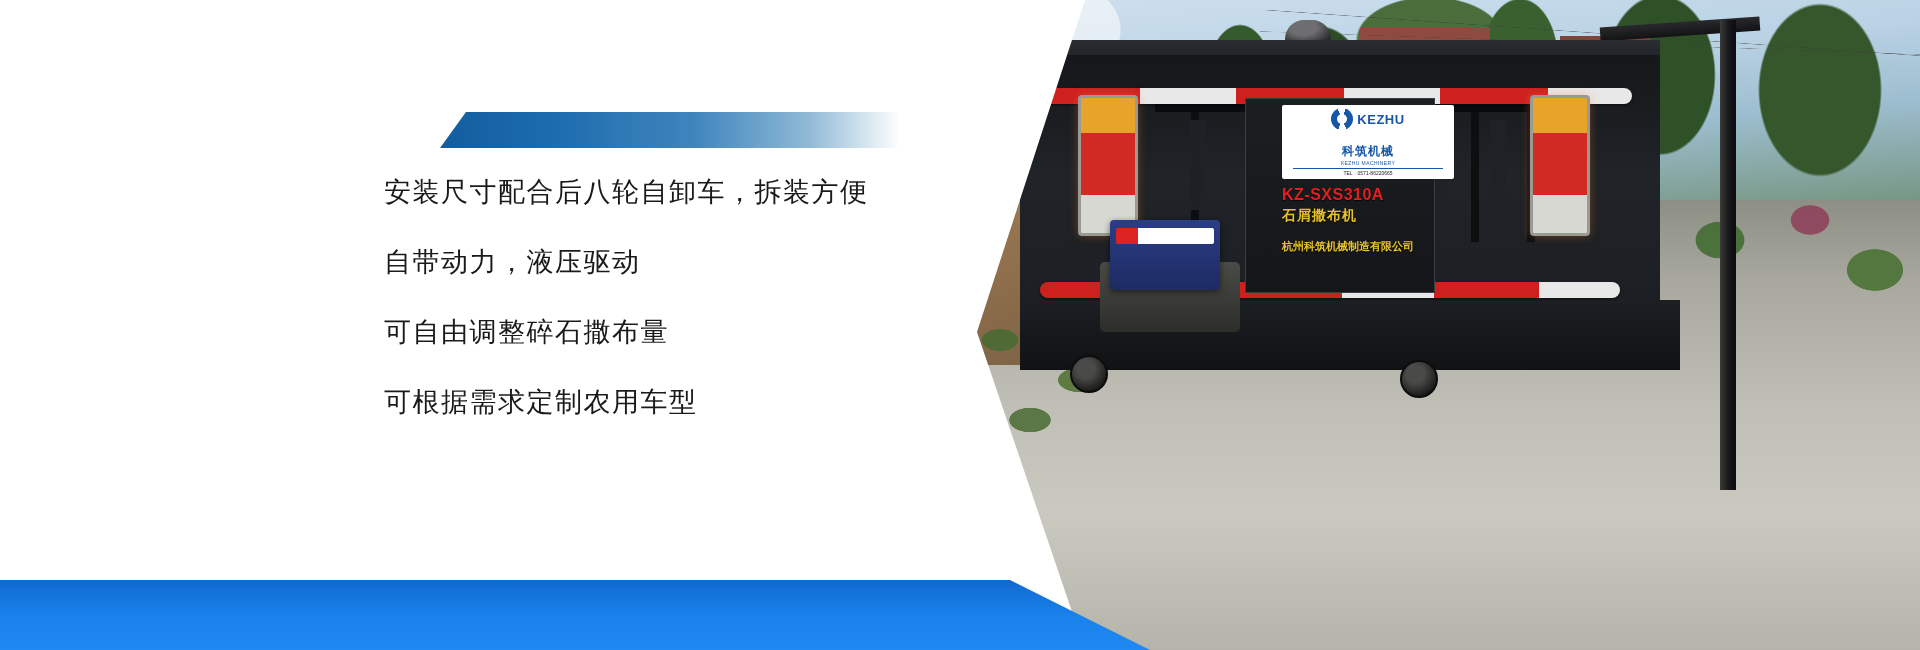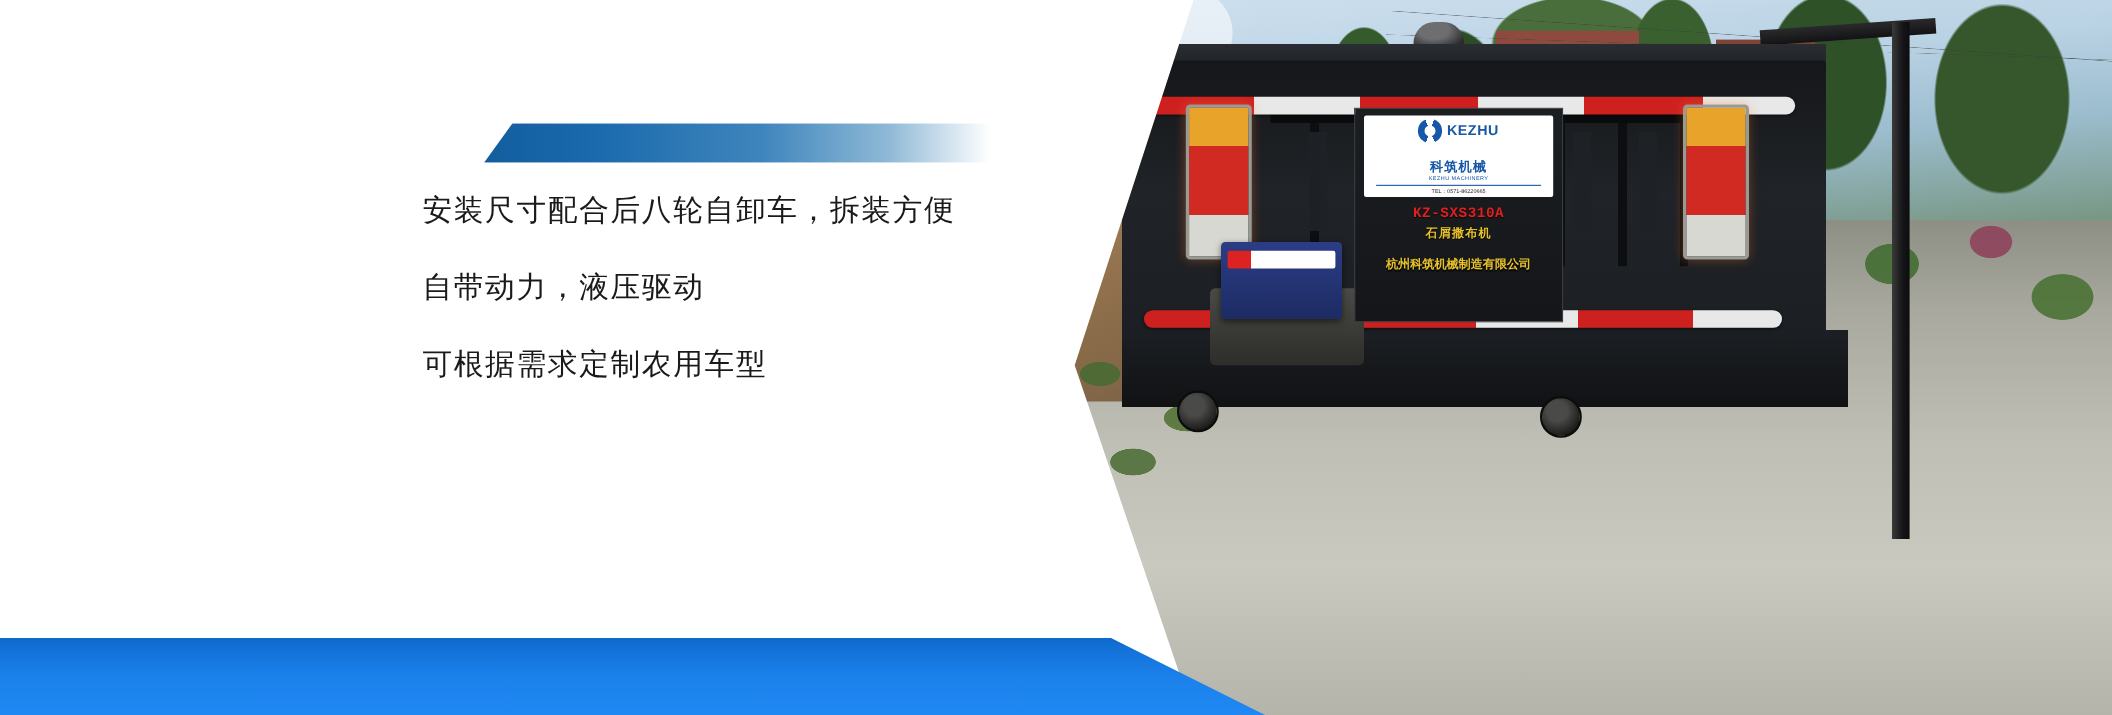--- a/index.html
+++ b/index.html
@@ -161,26 +161,26 @@
     transform:rotate(-4deg);
   }
   .gps-dome {
     position:absolute; left:325px; top:20px; width:46px; height:24px;
     background:radial-gradient(ellipse at 40% 30%, #6e6e70 0 35%, #2a2a2c 80%);
     border-radius:23px 23px 6px 6px;
   }
 
   
   .placard {
-    position:absolute; left:271px; top:98px;
+    position:absolute; left:285px; top:98px;
     width:190px; height:195px;
     background:linear-gradient(180deg,#1c1f22 0%, #141619 100%);
     border:1px solid #3a3d41;
-    display:flex; flex-direction:column; align-items:center;
-    padding-top:6px; box-sizing:border-box;
+    display:flex; flex-direction:column; 
+    padding-top:6px; box-sizing:border-box;padding-left:36px;
   }
   .placard-logo-box {
     width:172px; height:74px;
     background:#ffffff;
     display:flex; flex-direction:column;
     align-items:center; justify-content:center;
     border-radius:2px;
   }
   .logo-row { display:flex; align-items:center; gap:4px; }
   .logo-mark {
@@ -204,26 +204,26 @@
   .logo-sub-en {
     font-size:5px; color:#1657a8; letter-spacing:.4px;
     font-family:"Liberation Sans", sans-serif;
   }
   .logo-tel {
     font-size:5px; color:#222; margin-top:2px;
     border-top:1px solid #1657a8; padding-top:1px; width:150px; text-align:center;
     font-family:"Liberation Sans", sans-serif;
   }
   .placard-model {
-    margin-top:7px; font-size:13px; font-weight:bold; color:#e02020;
-    letter-spacing:.5px; font-family:Liberation Mono, monospace;
+    margin-top:7px; font-size:16px; font-weight:bold; color:#e02020;
+    letter-spacing:.5px; font-family:Liberation Sans, sans-serif;
     text-shadow:0 1px 1px rgba(0,0,0,.8);
   }
   .placard-type {
-    margin-top:3px; font-size:11px; font-weight:bold; color:#e8c22a;
+    margin-top:3px; font-size:14px; font-weight:bold; color:#e8c22a;
     letter-spacing:1px; text-shadow:0 1px 1px rgba(0,0,0,.8);
   }
   .placard-company {
     margin-top:14px; font-size:11px; font-weight:bold; color:#e8c22a;
     letter-spacing:0px; text-shadow:0 1px 1px rgba(0,0,0,.8);
   }
 
   
   .chevron-overlay {
     position:absolute; left:0; top:0; width:200px; height:650px;
@@ -342,18 +342,19 @@
     <div class="chevron-overlay-2"></div>
   </div>
 
   <div class="white-panel"></div>
 
   <div class="title-bar"></div>
 
   <ul class="feature-list">
     <li class="feature-item">安装尺寸配合后八轮自卸车，拆装方便</li>
     <li class="feature-item">自带动力，液压驱动</li>
+    <li class="feature-item">可自由调整碎石撒布量</li>
     <li class="feature-item">可根据需求定制农用车型</li>
   </ul>
 
   <div class="bottom-band"></div>
 
 </div>
 
 </body></html>

